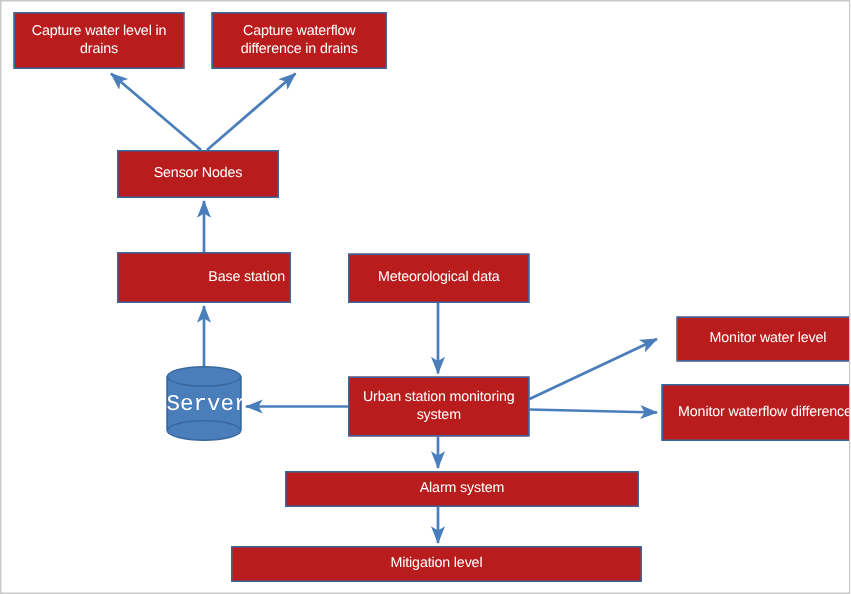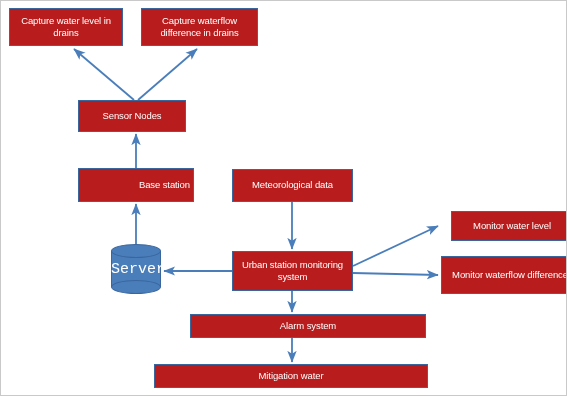--- a/index.html
+++ b/index.html
@@ -156,16 +156,16 @@
 
   <div class="node" style="left: 440px; top: 255px; width: 138px; height: 38px;">
     <span>Monitor waterflow difference</span>
   </div>
 
   <div class="node" style="left: 153px; top: 313px; width: 236px; height: 24px; margin-left: 36px;">
     <span>Alarm system</span>
   </div>
 
   <div class="node" style="left: 153px; top: 363px; width: 274px; height: 24px;">
-    <span>Mitigation water</span>
+    <span>Mitigation level</span>
   </div>
 
 </div>
 
 </body></html>

